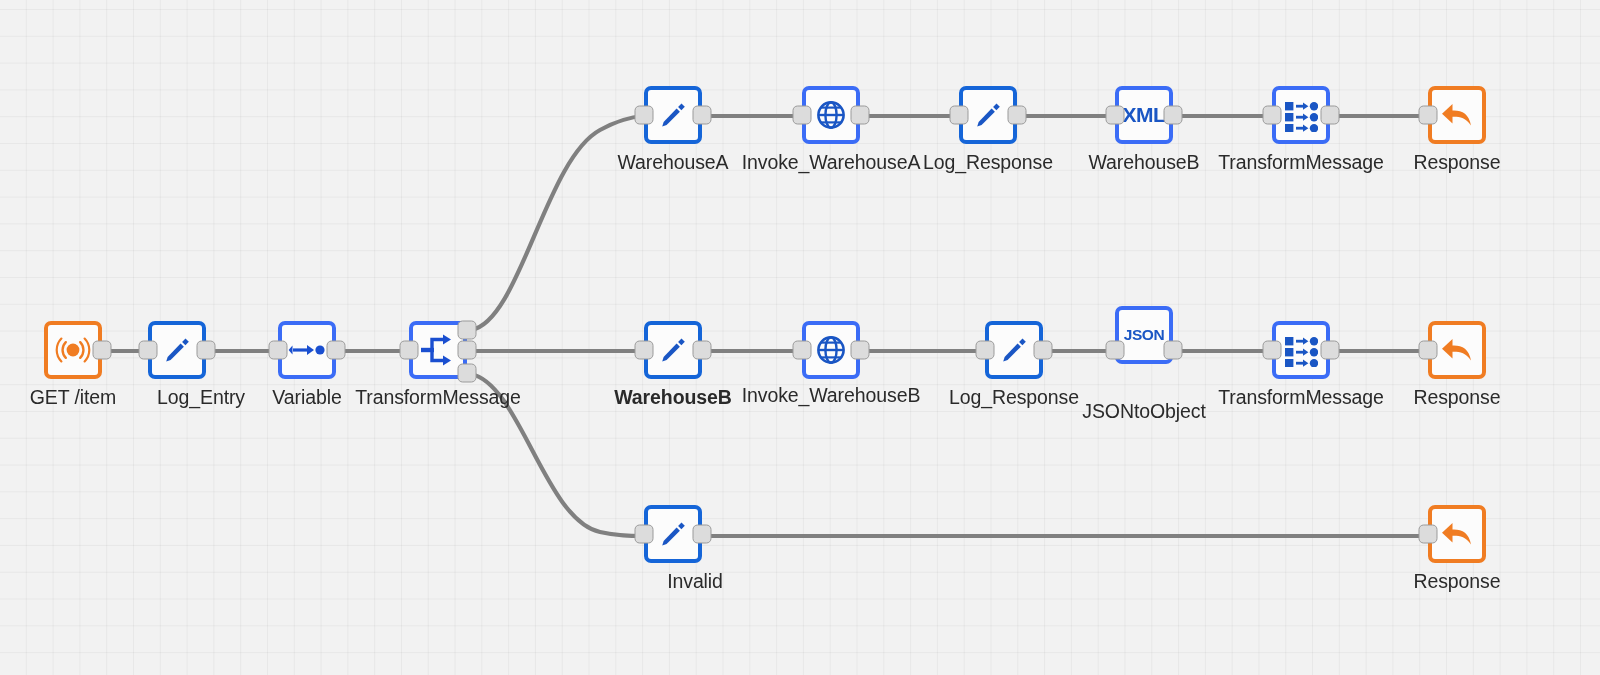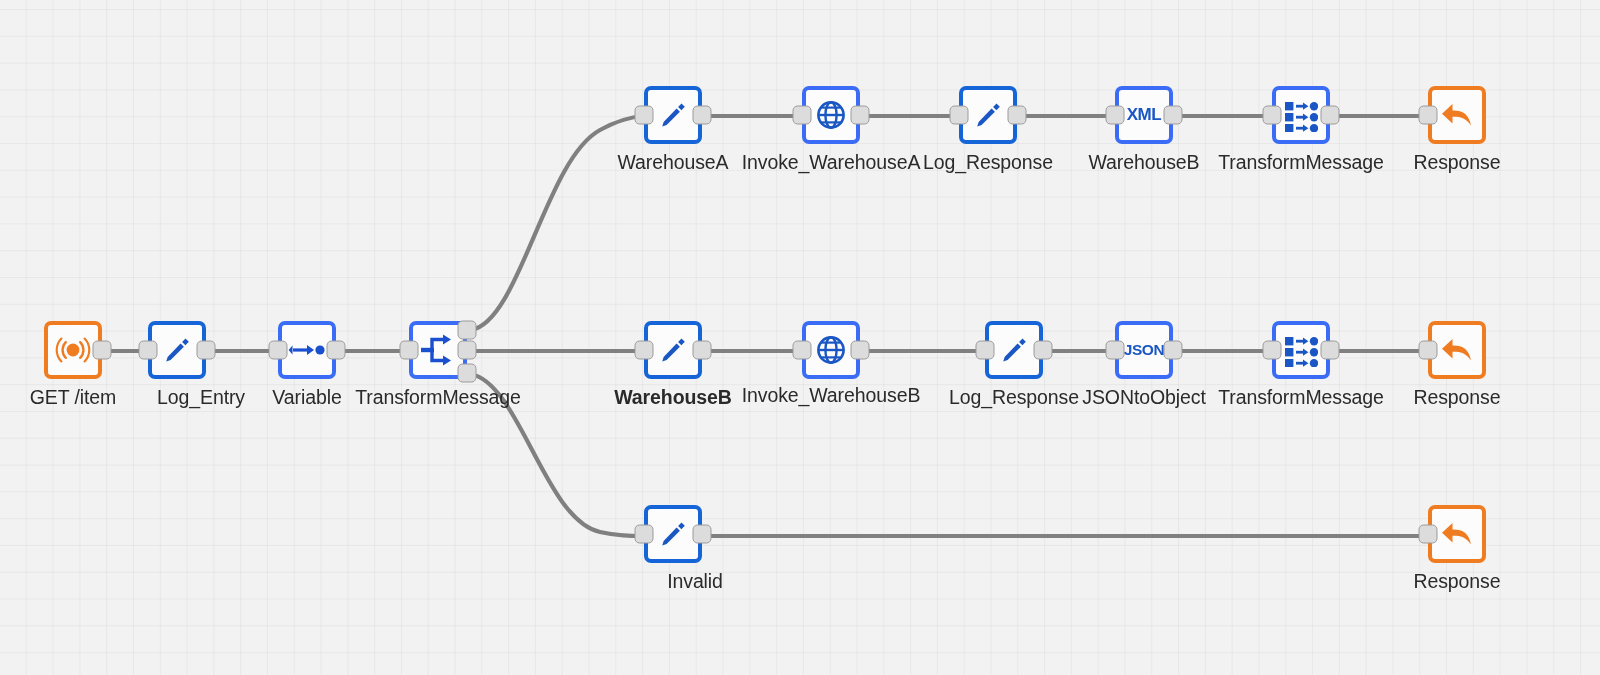--- a/index.html
+++ b/index.html
@@ -61,21 +61,21 @@
     box-sizing: border-box;
     border-radius: 5px;
     background: #dcdcdc;
     border: 1.6px solid #9a9a9a;
     transform: translate(-50%, -50%);
   }
   .icon-svg { display: block; }
   .xml-text, .json-text {
     font-family: "Liberation Sans", sans-serif;
     font-weight: bold;
-    font-size: 17px;
+    font-size: 21px;
     color: #1a56c4;
     letter-spacing: -0.4px;
   }
   .json-text { font-size: 15.5px; }
 </style>
 </head>
 <body>
 
 <div id="canvas">
   <svg id="edge-layer" viewBox="0 0 1600 675" width="1600" height="675">
@@ -252,26 +252,26 @@
         <span>
           <svg class="icon-svg" width="34" height="34" viewBox="0 0 34 34">
             <path d="M25.5 5.5 L28.8 8.8 L25.4 12.2 L22.1 8.9 Z" fill="#1a56c4"></path>
             <path d="M20.6 10.4 L23.9 13.7 L10.6 27 L6.2 28.6 L7.6 24.1 Z" fill="#1a56c4"></path>
           </svg>
         </span>
       </div>
       <div class="port" style="left: 985px; top: 350px;"></div>
       <div class="port" style="left: 1043px; top: 350px;"></div>
       <div class="node-label" style="left: 1014px; top: 386px;">Log_Response</div>
-      <div class="node brightblue" style="left: 1115px; top: 321px;">
+      <div class="node brightblue" style="left: 1115px; top: 306px;">
         <span><span class="json-text">JSON</span></span>
       </div>
       <div class="port" style="left: 1115px; top: 350px;"></div>
       <div class="port" style="left: 1173px; top: 350px;"></div>
-      <div class="node-label" style="left: 1144px; top: 386px;">JSONtoObject</div>
+      <div class="node-label" style="left: 1144px; top: 400px;">JSONtoObject</div>
       <div class="node brightblue" style="left: 1272px; top: 321px;">
         <span>
           <svg class="icon-svg" width="34" height="34" viewBox="0 0 34 34">
             <rect x="1" y="4" width="8.4" height="8.4" fill="#1a56c4"></rect>
             <line x1="12" y1="8.2" x2="21" y2="8.2" stroke="#1a56c4" stroke-width="2.8"></line>
             <path d="M19 4.6 L24.4 8.2 L19 11.8 Z" fill="#1a56c4"></path>
             <circle cx="30" cy="8.2" r="4.2" fill="#1a56c4"></circle>
             <rect x="1" y="15" width="8.4" height="8.4" fill="#1a56c4"></rect>
             <line x1="12" y1="19.2" x2="21" y2="19.2" stroke="#1a56c4" stroke-width="2.8"></line>
             <path d="M19 15.6 L24.4 19.2 L19 22.8 Z" fill="#1a56c4"></path>

